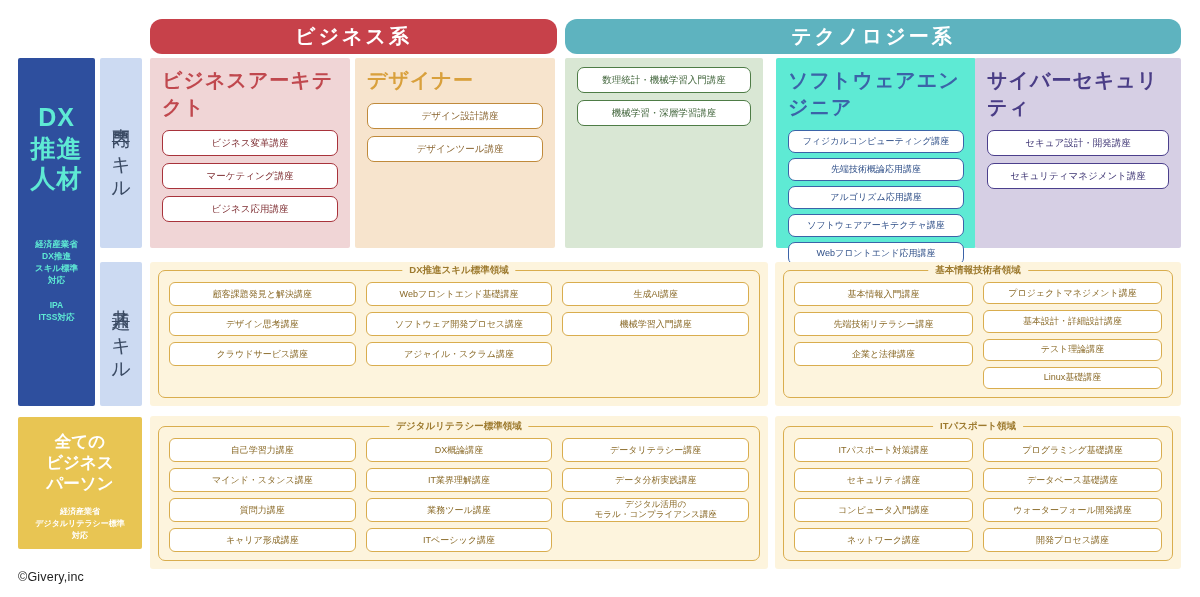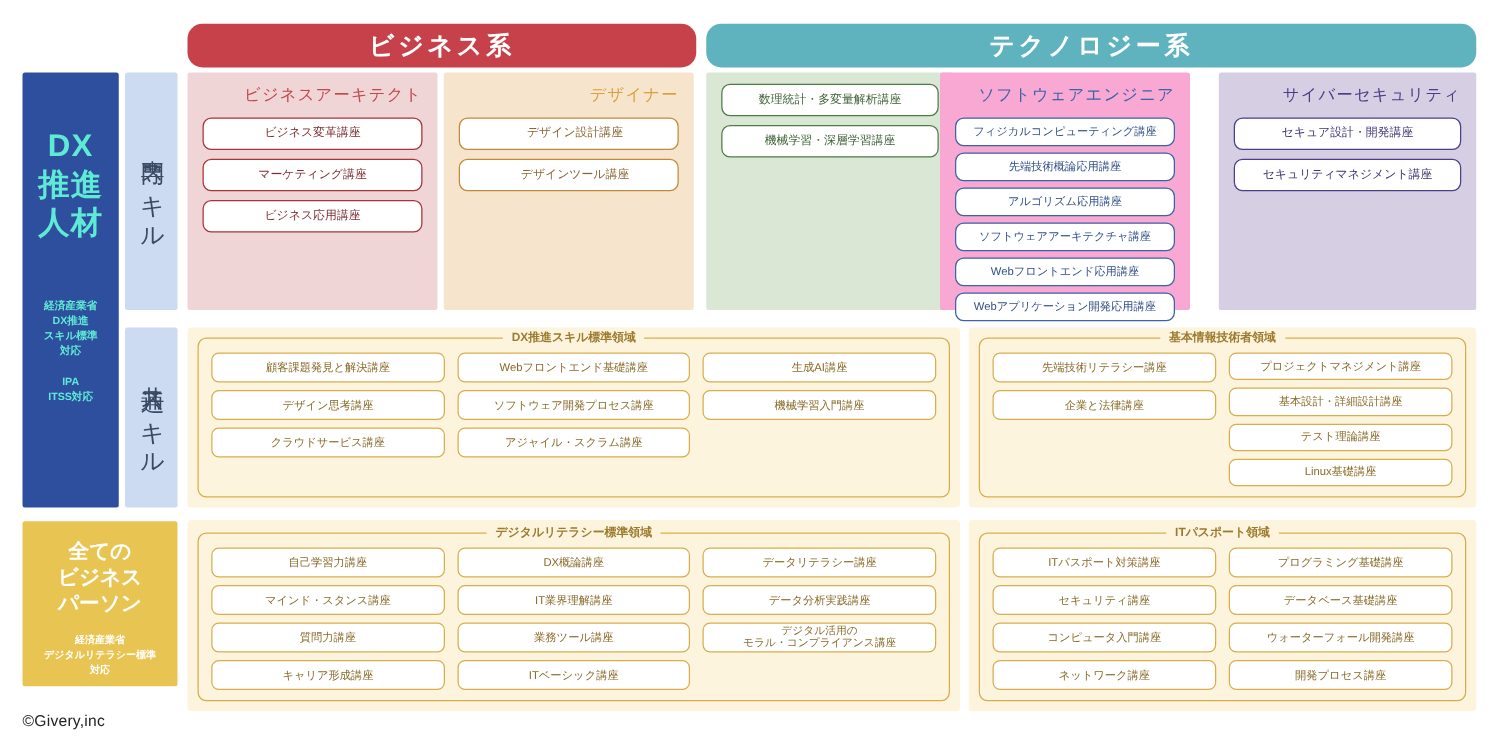--- a/index.html
+++ b/index.html
@@ -65,21 +65,21 @@
   }
   .catbar-biz  { left:150px; width:407px; background:#c7414a; }
   .catbar-tech { left:565px; width:616px; background:#5eb3bf; }
 
   
   .role {
     position:absolute; top:58px; height:190px; border-radius:2px;
     padding:9px 12px 0 12px;
   }
   .role-title {
-    font-size:13px; font-weight:normal; text-align:right;
+    font-size:20px; font-weight:bold; text-align:left;
     letter-spacing:1px; margin-bottom:9px;
   }
   .role-item {
     background:#fff; border-radius:7px; border:1.4px solid;
     height:26px; margin-bottom:7px;
     display:flex; align-items:center; justify-content:center;
     font-size:9.5px; text-align:center; line-height:1.2;
   }
 
   .role-ba   { left:150px; width:200px; background:#f0d5d6; }
@@ -87,21 +87,21 @@
   .role-ba   .role-item  { border-color:#a8333b; color:#7d2c30; }
 
   .role-de   { left:355px; width:200px; background:#f7e4cd; }
   .role-de   .role-title { color:#d9a03c; }
   .role-de   .role-item  { border-color:#c08a3b; color:#8a6530;padding-left:10px; }
 
   .role-ds   { left:565px; width:198px; background:#d9e7d4; }
   .role-ds   .role-title { color:#4b7a47; }
   .role-ds   .role-item  { border-color:#4e7c46; color:#3f6339; }
 
-  .role-se   { left:752px; width:200px; background:#f9a8d4; }
+  .role-se   { left:776px; width:200px; background:#5eead4; }
   .role-se   .role-title { color:#3b63a8; }
   .role-se   .role-item  { border-color:#3b63a8; color:#2f4f88; height:23px; margin-bottom:5px; font-size:9px; }
 
   .role-cs   { left:975px; width:206px; background:#d6cfe4; }
   .role-cs   .role-title { color:#4a3d86; }
   .role-cs   .role-item  { border-color:#4b3f8c; color:#3d3473; }
 
   
   .cream {
     position:absolute; background:#fdf4dd; border-radius:3px;
@@ -185,21 +185,21 @@
     <div class="role-item">ビジネス応用講座</div>
   </div>
 
   <div class="role role-de">
     <div class="role-title">デザイナー</div>
     <div class="role-item">デザイン設計講座</div>
     <div class="role-item">デザインツール講座</div>
   </div>
 
   <div class="role role-ds">
-    <div class="role-item">数理統計・多変量解析講座</div>
+    <div class="role-item">数理統計・機械学習入門講座</div>
     <div class="role-item">機械学習・深層学習講座</div>
   </div>
 
   <div class="role role-se">
     <div class="role-title">ソフトウェアエンジニア</div>
     <div class="role-item">フィジカルコンピューティング講座</div>
     <div class="role-item">先端技術概論応用講座</div>
     <div class="role-item">アルゴリズム応用講座</div>
     <div class="role-item">ソフトウェアアーキテクチャ講座</div>
     <div class="role-item">Webフロントエンド応用講座</div>
@@ -234,20 +234,21 @@
         <div class="card">生成AI講座</div>
         <div class="card">機械学習入門講座</div>
       </div>
     </div>
   </div>
 
   <div class="area area-bi">
     <div class="area-cap">基本情報技術者領域</div>
     <div class="area-grid">
       <div class="area-col">
+        <div class="card">基本情報入門講座</div>
         <div class="card">先端技術リテラシー講座</div>
         <div class="card">企業と法律講座</div>
       </div>
       <div class="area-col">
         <div class="card">プロジェクトマネジメント講座</div>
         <div class="card">基本設計・詳細設計講座</div>
         <div class="card">テスト理論講座</div>
         <div class="card">Linux基礎講座</div>
       </div>
     </div>

